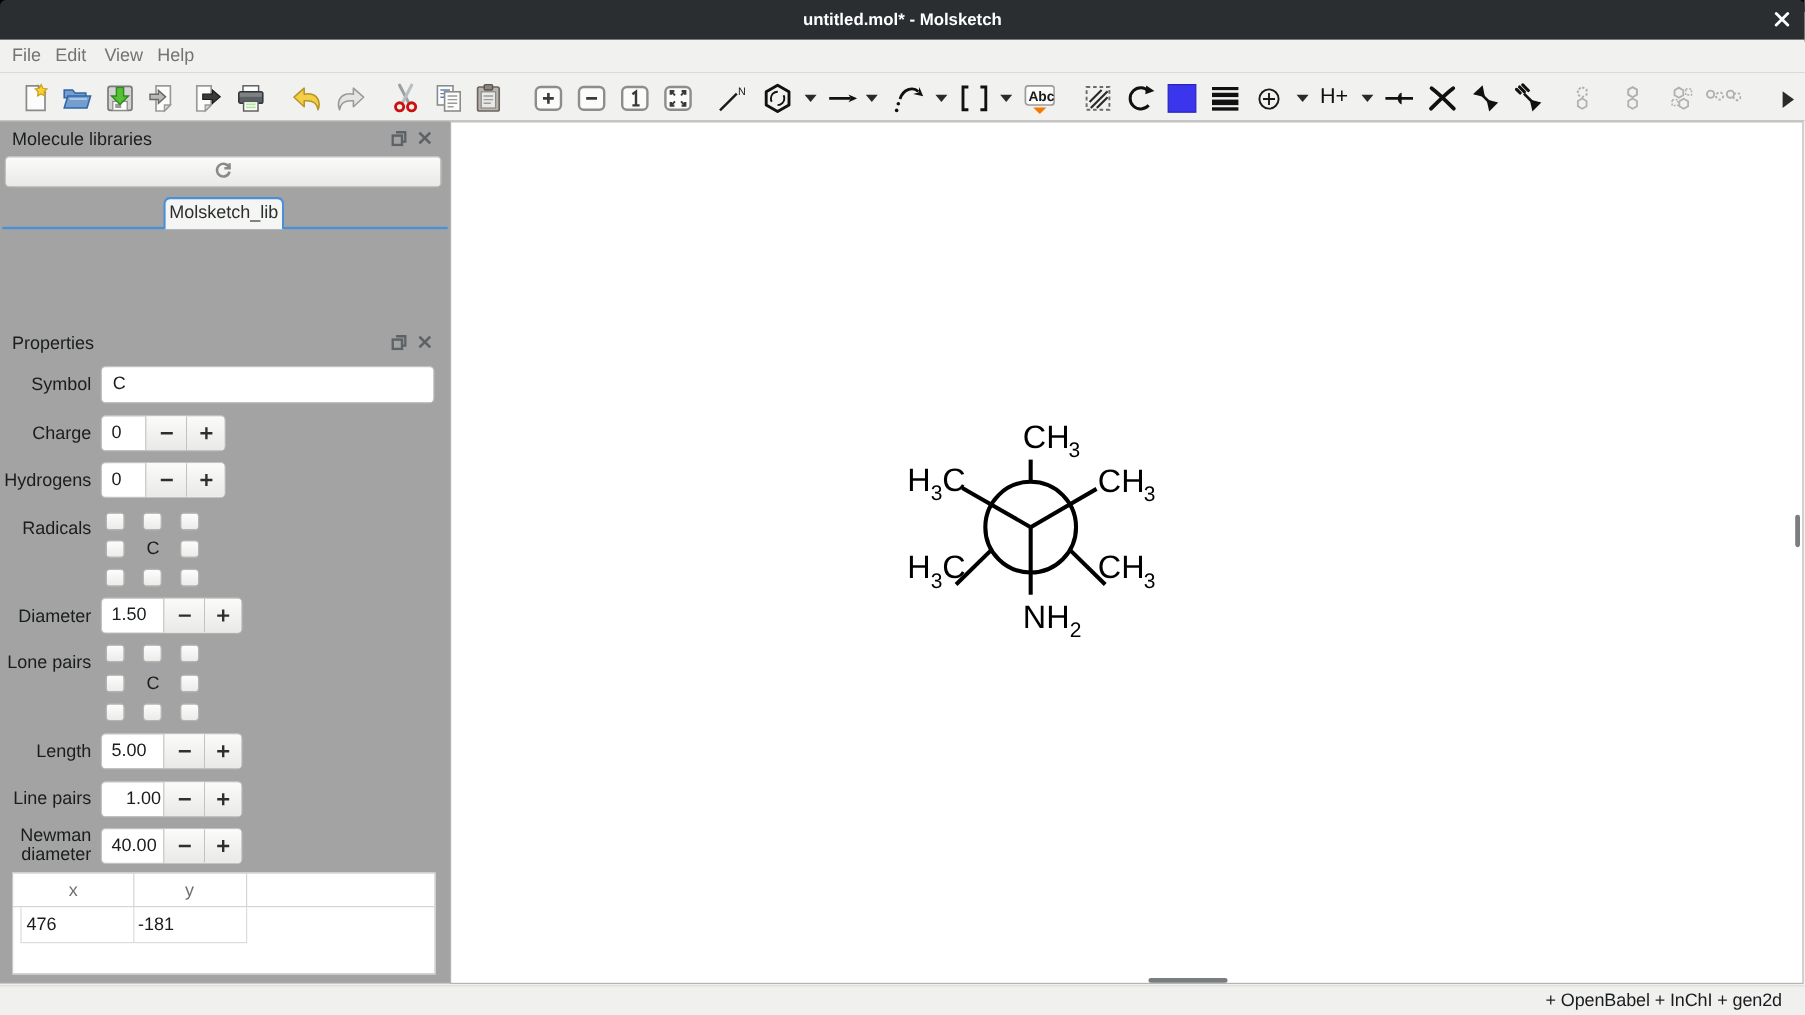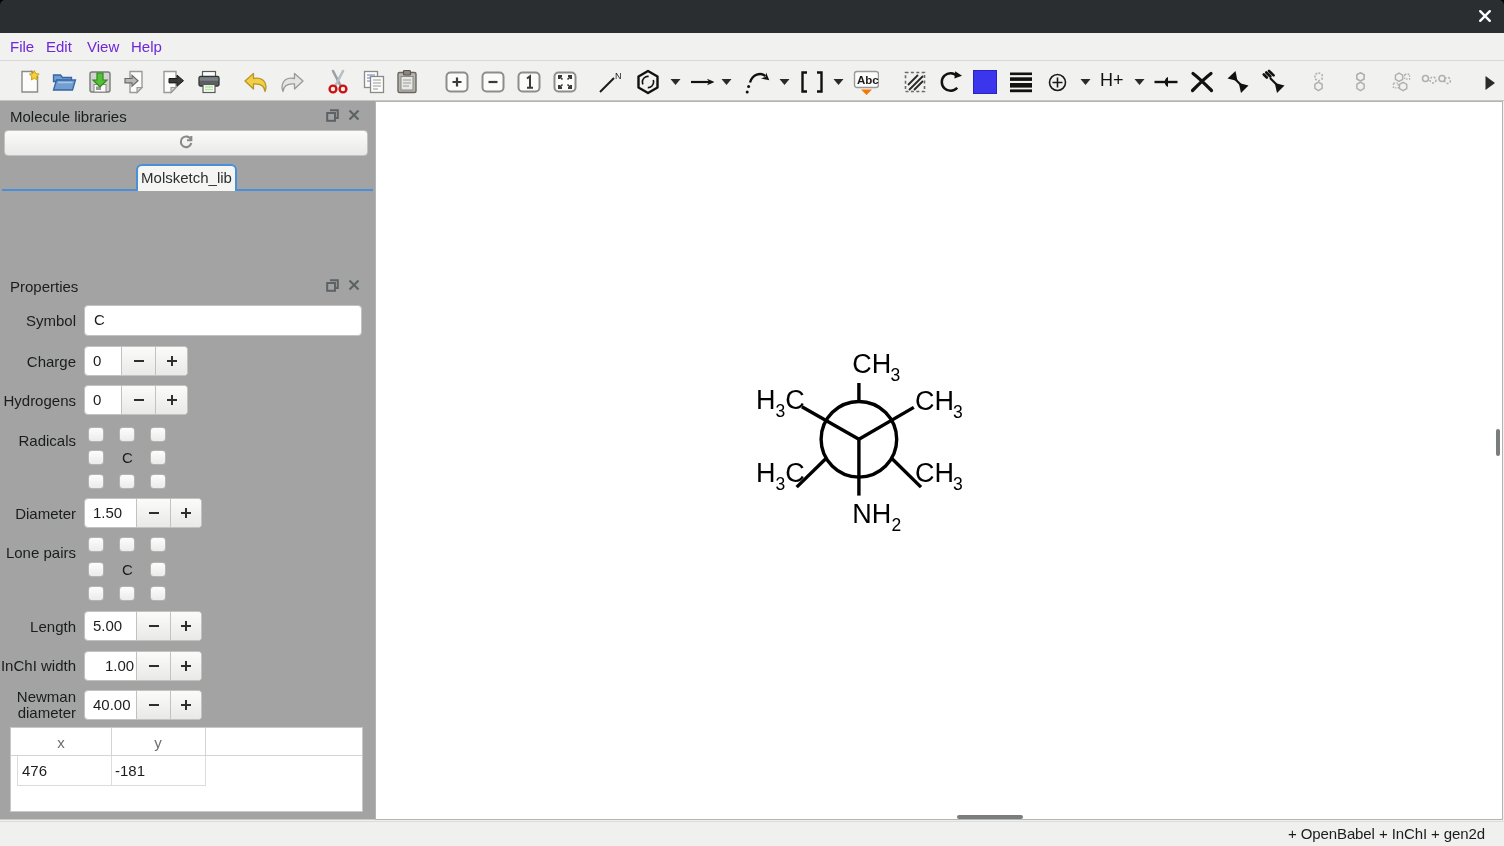--- a/index.html
+++ b/index.html
@@ -8,21 +8,21 @@
 #root { position:absolute; left:0; top:0; width:1504px; height:846px; }
 .abs { position:absolute; }
 
 
 #titlebar { left:0; top:0; width:1504px; height:35px; background:#2a2e31; border-bottom:2px solid #0e1012; border-radius:5px 5px 0 0; }
 #titletext { width:100%; top:8px; text-align:center; color:#ffffff; font-size:14px; font-weight:bold; }
 #titleclose { right:9px; top:6px; width:20px; height:20px; color:#fdfdfd; }
 
 
 #menubar { left:0; top:33px; width:1504px; height:28px; background:#f1f1f0; border-bottom:1px solid #dadad8; }
-.menuitem { top:38px; font-size:15px; color:#6d28d9; }
+.menuitem { top:38px; font-size:15px; color:#737373; }
 
 
 #toolbar { left:0; top:61px; width:1504px; height:40px; background:#f1f1f0; border-bottom:1px solid #c6c6c4; }
 .ticon { position:absolute; top:8px; width:26px; height:26px; }
 .tfree { position:absolute; }
 
 
 #dockcol { left:0; top:101px; width:375px; height:719px; background:#a3a3a3; border-bottom:1px solid #c9c9c7; }
 .docktitle { font-size:15px; color:#1a1d1e; }
 .dockbtn { position:absolute; }
@@ -61,20 +61,21 @@
 
 #statusbar { left:0; top:821px; width:1504px; height:25px; background:#f0f0ef; border-top:1px solid #dcdcda; }
 #statustext { right:19px; top:825px; font-size:15px; color:#1a1d1e; }
 </style>
 </head>
 <body>
 <div id="root">
   <div class="abs" style="left:0;top:0;width:10px;height:10px;background:#000;"></div>
     <div class="abs" style="left:1494px;top:0;width:10px;height:10px;background:#000;"></div>
     <div id="titlebar" class="abs"></div>
+  <div id="titletext" class="abs">untitled.mol* - Molsketch</div>
   <svg id="titleclose" class="abs" viewBox="0 0 20 20">
       <path d="M5.2,5.2 L14.8,14.8 M14.8,5.2 L5.2,14.8" stroke="#fdfdfd" stroke-width="2.4" stroke-linecap="round"></path>
     </svg>
 
   <div id="menubar" class="abs"></div>
   <span class="menuitem abs" style="left:10px;">File</span>
   <span class="menuitem abs" style="left:46px;">Edit</span>
   <span class="menuitem abs" style="left:87px;">View</span>
   <span class="menuitem abs" style="left:131px;">Help</span>
 
@@ -406,21 +407,21 @@
                 <path d="M1,6 h10" stroke="#2c2f30" stroke-width="2"></path>
               </svg>
             </div>
           <div class="spinbtn" style="width:31px;border-radius:0 3px 3px 0;">
               <svg width="12" height="12" viewBox="0 0 12 12">
                 <path d="M1,6 h10 M6,1 v10" stroke="#2c2f30" stroke-width="2"></path>
               </svg>
             </div>
         </div>
 
-        <span class="plabel" style="left:0;top:383px;width:76px;">InChI width</span>
+        <span class="plabel" style="left:0;top:383px;width:76px;">Line pairs</span>
         <div class="spin" style="left:84px;top:377px;width:118px;height:30px;">
           <div class="spinval" style="width:51px;padding-left:20px;">1.00</div>
           <div class="spinbtn" style="width:34px;">
               <svg width="12" height="12" viewBox="0 0 12 12">
                 <path d="M1,6 h10" stroke="#2c2f30" stroke-width="2"></path>
               </svg>
             </div>
           <div class="spinbtn" style="width:31px;border-radius:0 3px 3px 0;">
               <svg width="12" height="12" viewBox="0 0 12 12">
                 <path d="M1,6 h10 M6,1 v10" stroke="#2c2f30" stroke-width="2"></path>

